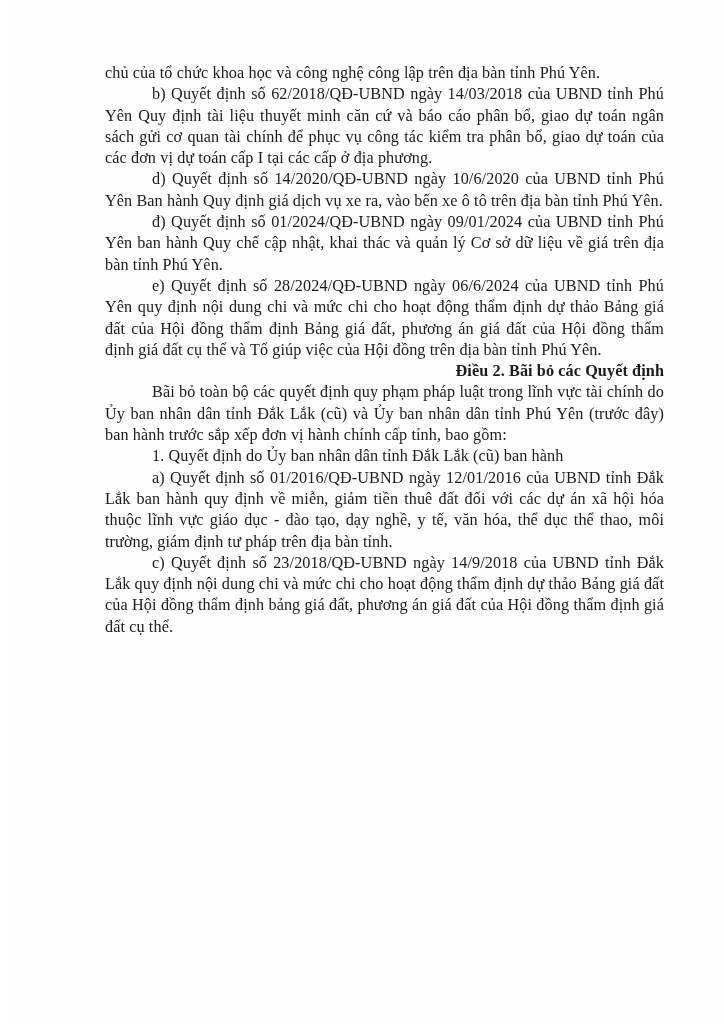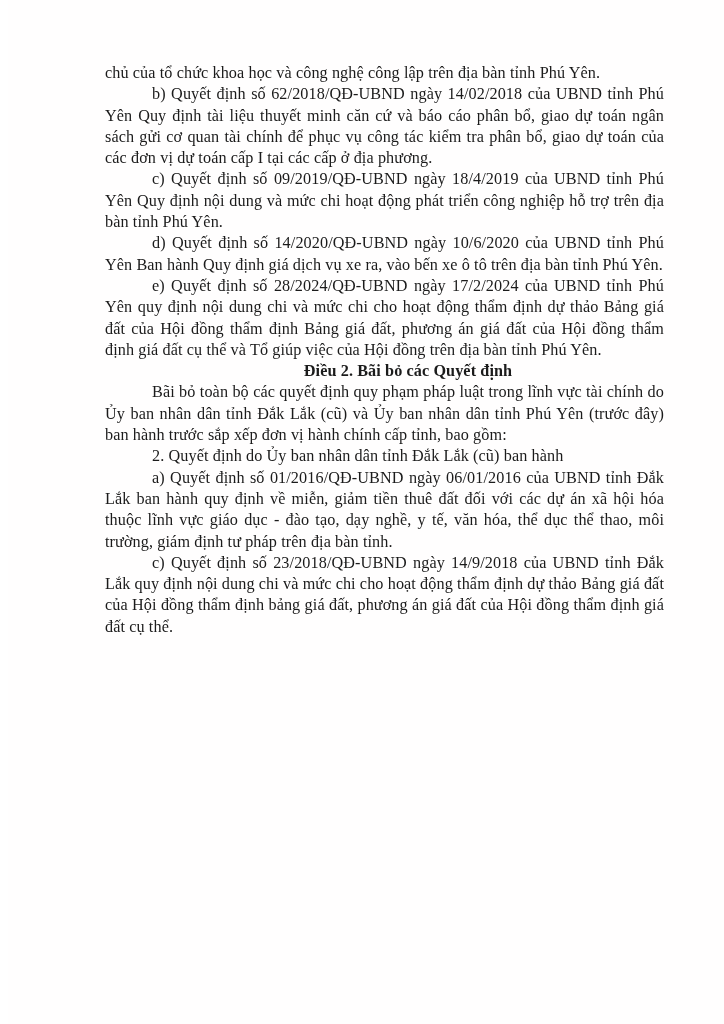--- a/index.html
+++ b/index.html
@@ -30,32 +30,32 @@
   .text-block p {
     margin: 0;
     padding: 0;
   }
   .para-indent {
     text-indent: 47px;
   }
   .para-heading {
     font-weight: bold;
     text-indent: 47px;
-    text-align: center;
+    text-align: right;
   }
 </style>
 </head>
 <body>
 
 <div class="page">
   <div class="text-block">
     <p class="para-body">chủ của tổ chức khoa học và công nghệ công lập trên địa bàn tỉnh Phú Yên.</p>
-    <p class="para-indent">b) Quyết định số 62/2018/QĐ-UBND ngày 14/02/2018 của UBND tỉnh Phú Yên Quy định tài liệu thuyết minh căn cứ và báo cáo phân bổ, giao dự toán ngân sách gửi cơ quan tài chính để phục vụ công tác kiểm tra phân bổ, giao dự toán của các đơn vị dự toán cấp I tại các cấp ở địa phương.</p>
-    <p class="para-indent">c) Quyết định số 09/2019/QĐ-UBND ngày 18/4/2019 của UBND tỉnh Phú Yên Quy định nội dung và mức chi hoạt động phát triển công nghiệp hỗ trợ trên địa bàn tỉnh Phú Yên.</p>
+    <p class="para-indent">b) Quyết định số 62/2018/QĐ-UBND ngày 14/03/2018 của UBND tỉnh Phú Yên Quy định tài liệu thuyết minh căn cứ và báo cáo phân bổ, giao dự toán ngân sách gửi cơ quan tài chính để phục vụ công tác kiểm tra phân bổ, giao dự toán của các đơn vị dự toán cấp I tại các cấp ở địa phương.</p>
     <p class="para-indent">d) Quyết định số 14/2020/QĐ-UBND ngày 10/6/2020 của UBND tỉnh Phú Yên Ban hành Quy định giá dịch vụ xe ra, vào bến xe ô tô trên địa bàn tỉnh Phú Yên.</p>
-    <p class="para-indent">e) Quyết định số 28/2024/QĐ-UBND ngày 17/2/2024 của UBND tỉnh Phú Yên quy định nội dung chi và mức chi cho hoạt động thẩm định dự thảo Bảng giá đất của Hội đồng thẩm định Bảng giá đất, phương án giá đất của Hội đồng thẩm định giá đất cụ thể và Tổ giúp việc của Hội đồng trên địa bàn tỉnh Phú Yên.</p>
+    <p class="para-indent">đ) Quyết định số 01/2024/QĐ-UBND ngày 09/01/2024 của UBND tỉnh Phú Yên ban hành Quy chế cập nhật, khai thác và quản lý Cơ sở dữ liệu về giá trên địa bàn tỉnh Phú Yên.</p>
+    <p class="para-indent">e) Quyết định số 28/2024/QĐ-UBND ngày 06/6/2024 của UBND tỉnh Phú Yên quy định nội dung chi và mức chi cho hoạt động thẩm định dự thảo Bảng giá đất của Hội đồng thẩm định Bảng giá đất, phương án giá đất của Hội đồng thẩm định giá đất cụ thể và Tổ giúp việc của Hội đồng trên địa bàn tỉnh Phú Yên.</p>
     <p class="para-heading">Điều 2. Bãi bỏ các Quyết định</p>
     <p class="para-indent">Bãi bỏ toàn bộ các quyết định quy phạm pháp luật trong lĩnh vực tài chính do Ủy ban nhân dân tỉnh Đắk Lắk (cũ) và Ủy ban nhân dân tỉnh Phú Yên (trước đây) ban hành trước sắp xếp đơn vị hành chính cấp tỉnh, bao gồm:</p>
-    <p class="para-indent">2. Quyết định do Ủy ban nhân dân tỉnh Đắk Lắk (cũ) ban hành</p>
-    <p class="para-indent">a) Quyết định số 01/2016/QĐ-UBND ngày 06/01/2016 của UBND tỉnh Đắk Lắk ban hành quy định về miễn, giảm tiền thuê đất đối với các dự án xã hội hóa thuộc lĩnh vực giáo dục - đào tạo, dạy nghề, y tế, văn hóa, thể dục thể thao, môi trường, giám định tư pháp trên địa bàn tỉnh.</p>
+    <p class="para-indent">1. Quyết định do Ủy ban nhân dân tỉnh Đắk Lắk (cũ) ban hành</p>
+    <p class="para-indent">a) Quyết định số 01/2016/QĐ-UBND ngày 12/01/2016 của UBND tỉnh Đắk Lắk ban hành quy định về miễn, giảm tiền thuê đất đối với các dự án xã hội hóa thuộc lĩnh vực giáo dục - đào tạo, dạy nghề, y tế, văn hóa, thể dục thể thao, môi trường, giám định tư pháp trên địa bàn tỉnh.</p>
     <p class="para-indent">c) Quyết định số 23/2018/QĐ-UBND ngày 14/9/2018 của UBND tỉnh Đắk Lắk quy định nội dung chi và mức chi cho hoạt động thẩm định dự thảo Bảng giá đất của Hội đồng thẩm định bảng giá đất, phương án giá đất của Hội đồng thẩm định giá đất cụ thể.</p>
   </div>
 </div>
 
 </body></html>

